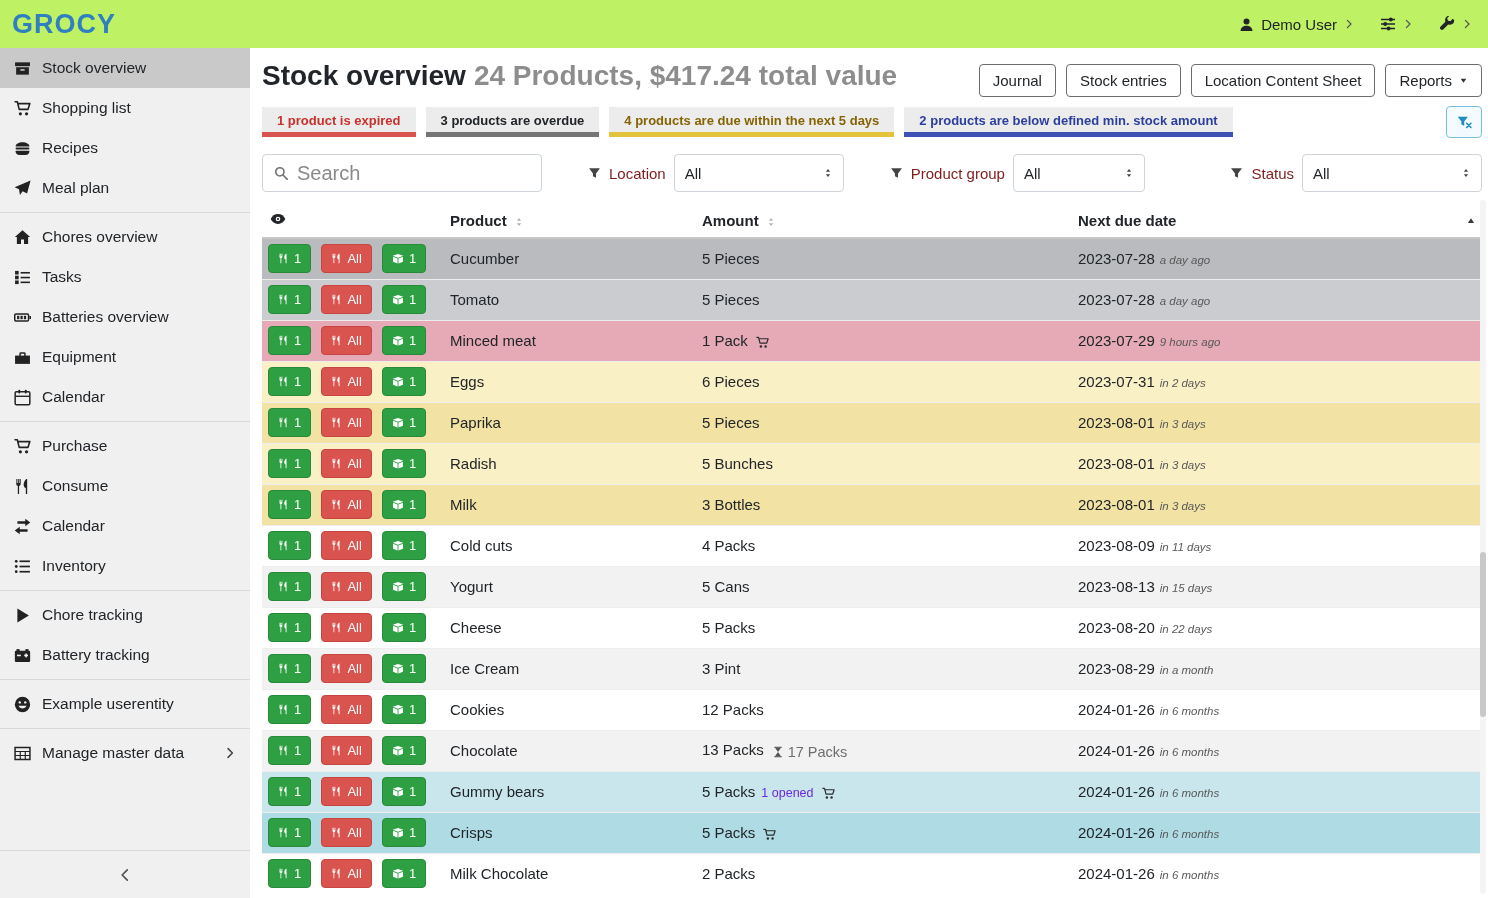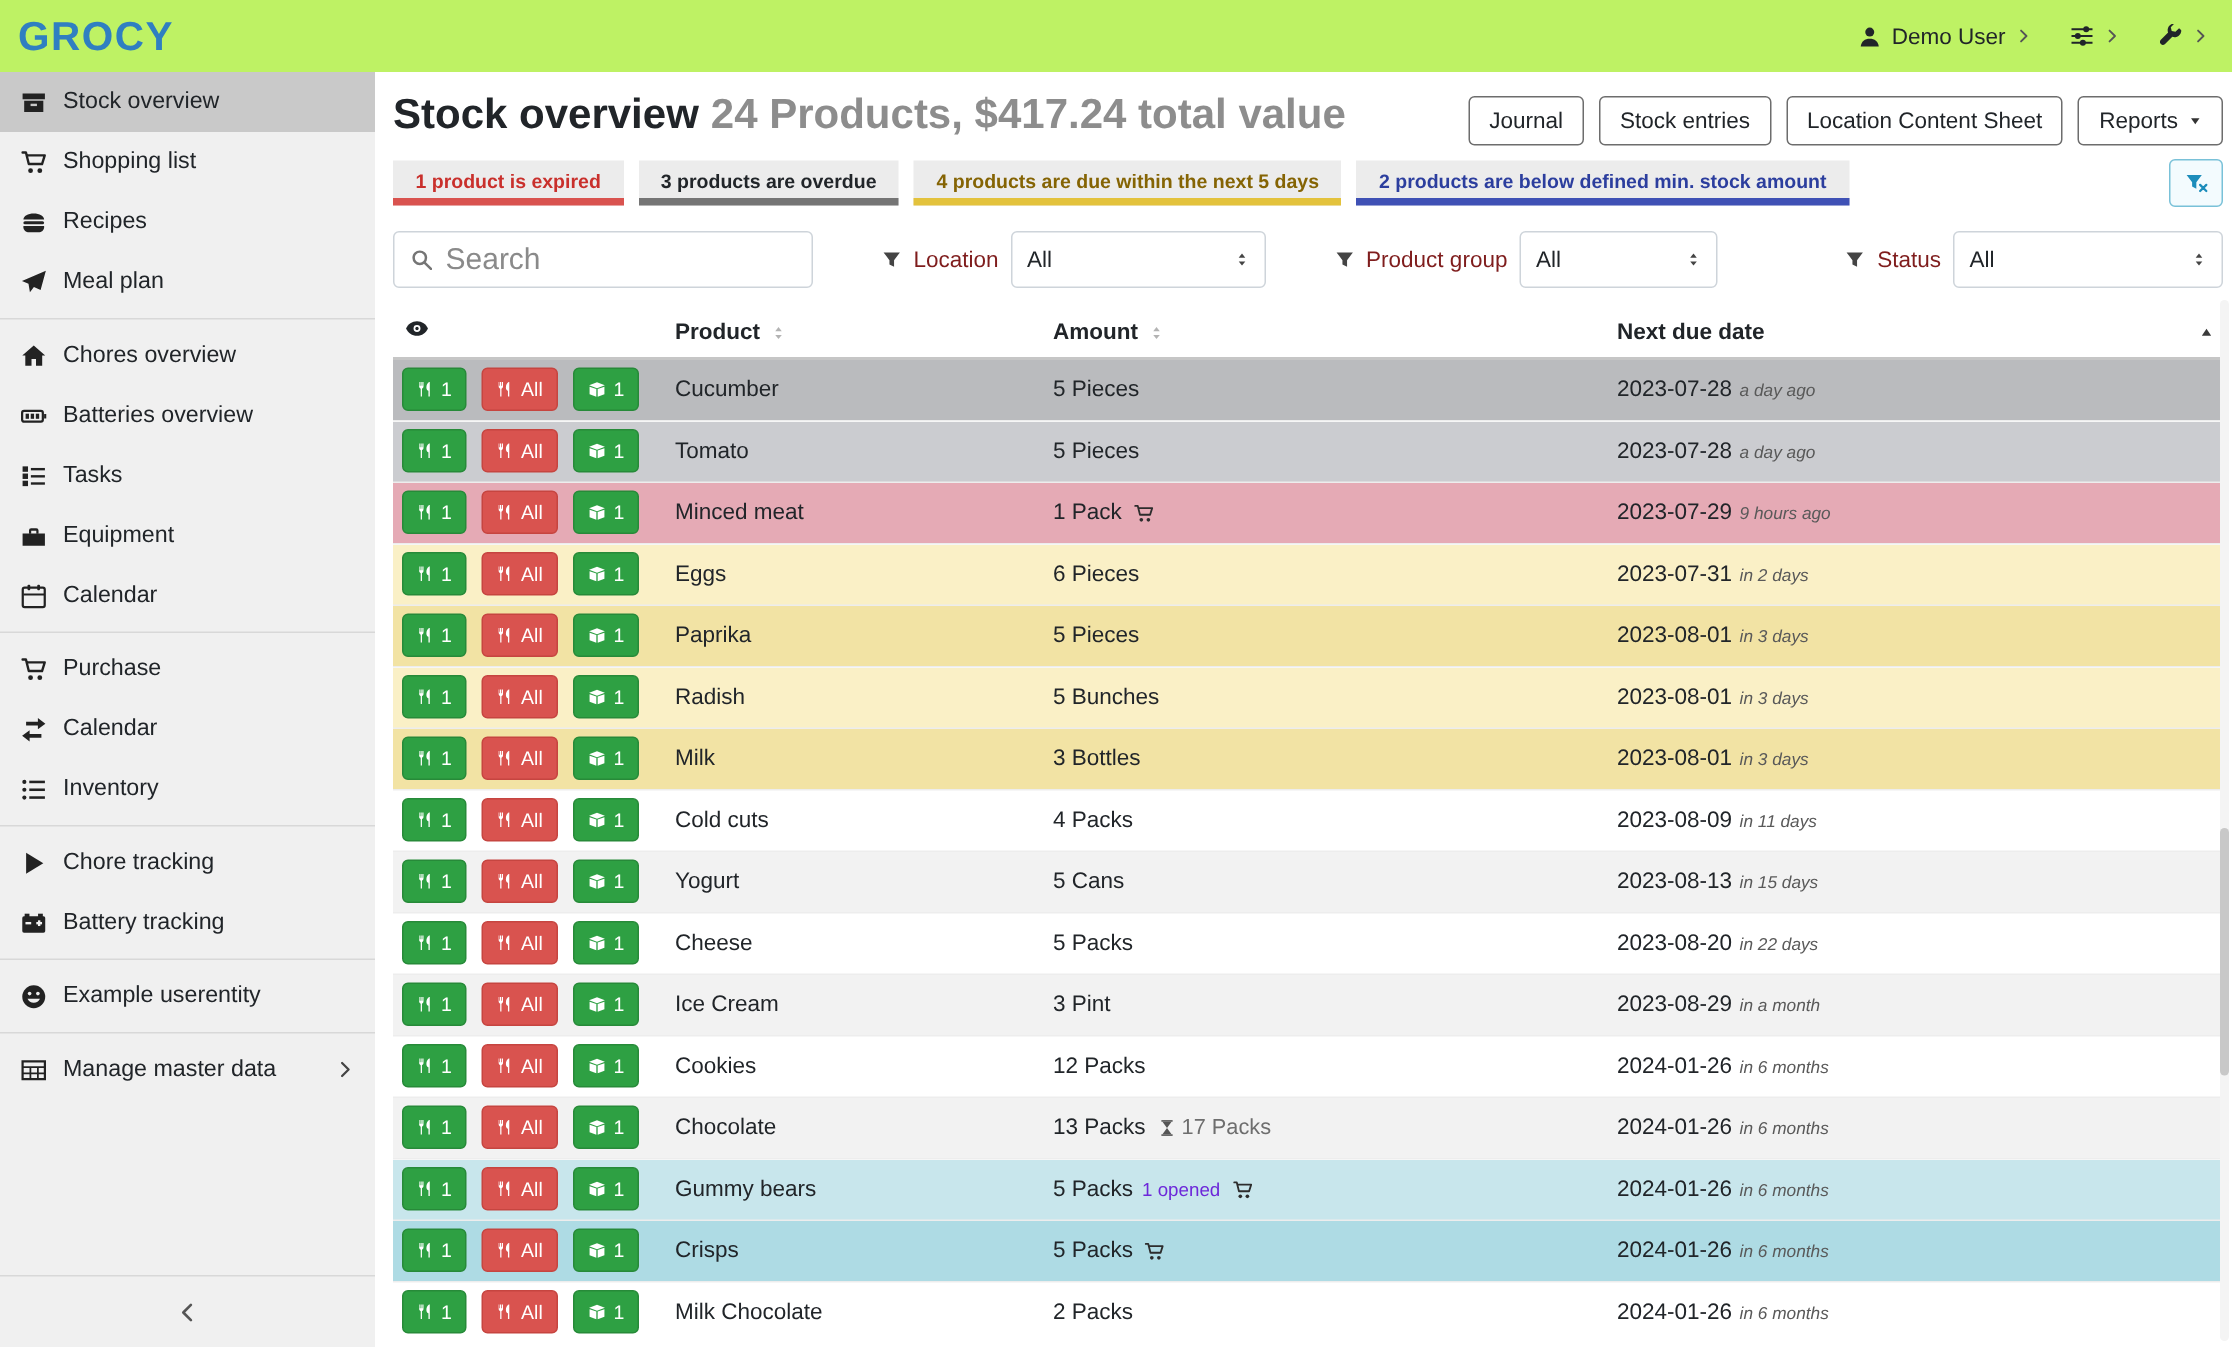--- a/index.html
+++ b/index.html
@@ -199,47 +199,47 @@
         <div class="side-item">
     <span class="side-icon" data-icon="home">
             <svg viewBox="0 0 16 16" fill="currentColor" xmlns="http://www.w3.org/2000/svg">
               <path d="M8 1.2.8 7.5h1.9V14h3.9V9.8h2.8V14h3.9V7.5h1.9z"></path>
             </svg>
           </span>
     <span class="side-label">Chores overview</span>
 
   </div>
         <div class="side-item">
-    <span class="side-icon" data-icon="battery">
-            <svg viewBox="0 0 16 16" fill="currentColor" xmlns="http://www.w3.org/2000/svg">
-              <rect x="0.7" y="4.6" width="13" height="6.8" rx="1.2" fill="none" stroke="currentColor" stroke-width="1.4"></rect>
-              <rect x="14.5" y="6.6" width="1.5" height="2.8"></rect>
-              <rect x="2.9" y="6.4" width="2.1" height="3.2"></rect>
-              <rect x="6.1" y="6.4" width="2.1" height="3.2"></rect>
-              <rect x="9.3" y="6.4" width="2.1" height="3.2"></rect>
-            </svg>
-          </span>
-    <span class="side-label">Batteries overview</span>
-
-  </div>
-        <div class="side-item">
     <span class="side-icon" data-icon="tasks">
             <svg viewBox="0 0 16 16" fill="currentColor" xmlns="http://www.w3.org/2000/svg">
               <rect x="1" y="1.8" width="3.4" height="3.4"></rect>
               <rect x="6.2" y="2.8" width="8.8" height="1.5"></rect>
               <rect x="1" y="6.3" width="3.4" height="3.4"></rect>
               <rect x="6.2" y="7.3" width="8.8" height="1.5"></rect>
               <rect x="1" y="10.8" width="3.4" height="3.4"></rect>
               <rect x="6.2" y="11.8" width="8.8" height="1.5"></rect>
             </svg>
           </span>
     <span class="side-label">Tasks</span>
 
   </div>
         <div class="side-item">
+    <span class="side-icon" data-icon="battery">
+            <svg viewBox="0 0 16 16" fill="currentColor" xmlns="http://www.w3.org/2000/svg">
+              <rect x="0.7" y="4.6" width="13" height="6.8" rx="1.2" fill="none" stroke="currentColor" stroke-width="1.4"></rect>
+              <rect x="14.5" y="6.6" width="1.5" height="2.8"></rect>
+              <rect x="2.9" y="6.4" width="2.1" height="3.2"></rect>
+              <rect x="6.1" y="6.4" width="2.1" height="3.2"></rect>
+              <rect x="9.3" y="6.4" width="2.1" height="3.2"></rect>
+            </svg>
+          </span>
+    <span class="side-label">Batteries overview</span>
+
+  </div>
+        <div class="side-item">
     <span class="side-icon" data-icon="toolbox">
             <svg viewBox="0 0 16 16" fill="currentColor" xmlns="http://www.w3.org/2000/svg">
               <path d="M5 6.5V4.4A1.4 1.4 0 0 1 6.4 3h3.2A1.4 1.4 0 0 1 11 4.4v2.1H9.6V4.5H6.4v2z"></path>
               <path d="M1 6.2h14V14H1z"></path>
             </svg>
           </span>
     <span class="side-label">Equipment</span>
 
   </div>
         <div class="side-item">
@@ -257,20 +257,30 @@
         <div class="side-divider"></div>
         <div class="side-item">
     <span class="side-icon" data-icon="cart">
             <svg viewBox="0 0 16 16" fill="currentColor" xmlns="http://www.w3.org/2000/svg">
               <path d="M1 1.6h2.1l1.8 7.2h8.3l1.7-5.4H4.3" fill="none" stroke="currentColor" stroke-width="1.5" stroke-linejoin="round" stroke-linecap="round"></path>
               <circle cx="6" cy="13" r="1.5"></circle>
               <circle cx="11.8" cy="13" r="1.5"></circle>
             </svg>
           </span>
     <span class="side-label">Purchase</span>
+
+  </div>
+        <div class="side-item">
+    <span class="side-icon" data-icon="utensils">
+            <svg viewBox="0 0 16 16" fill="currentColor" xmlns="http://www.w3.org/2000/svg">
+              <path d="M2.1 1v4.3c0 1 .6 1.8 1.5 2.1V15h1.2V7.4c.9-.3 1.5-1.1 1.5-2.1V1H5.2v3.6h-.7V1H3.4v3.6h-.7V1z"></path>
+              <path d="M11.7 1c-1.6 1.1-2.6 3.2-2.6 5.3 0 1.7.9 2.9 2 3.2V15h1.3V1z"></path>
+            </svg>
+          </span>
+    <span class="side-label">Consume</span>
 
   </div>
         <div class="side-item">
     <span class="side-icon" data-icon="transfer">
             <svg viewBox="0 0 16 16" fill="currentColor" xmlns="http://www.w3.org/2000/svg">
               <path d="M10.6.7 15.3 4.2 10.6 7.7V5.4H3.2V3h7.4z"></path>
               <path d="M5.4 8.3.7 11.8l4.7 3.5v-2.3h7.4v-2.4H5.4z"></path>
             </svg>
           </span>
     <span class="side-label">Calendar</span>

